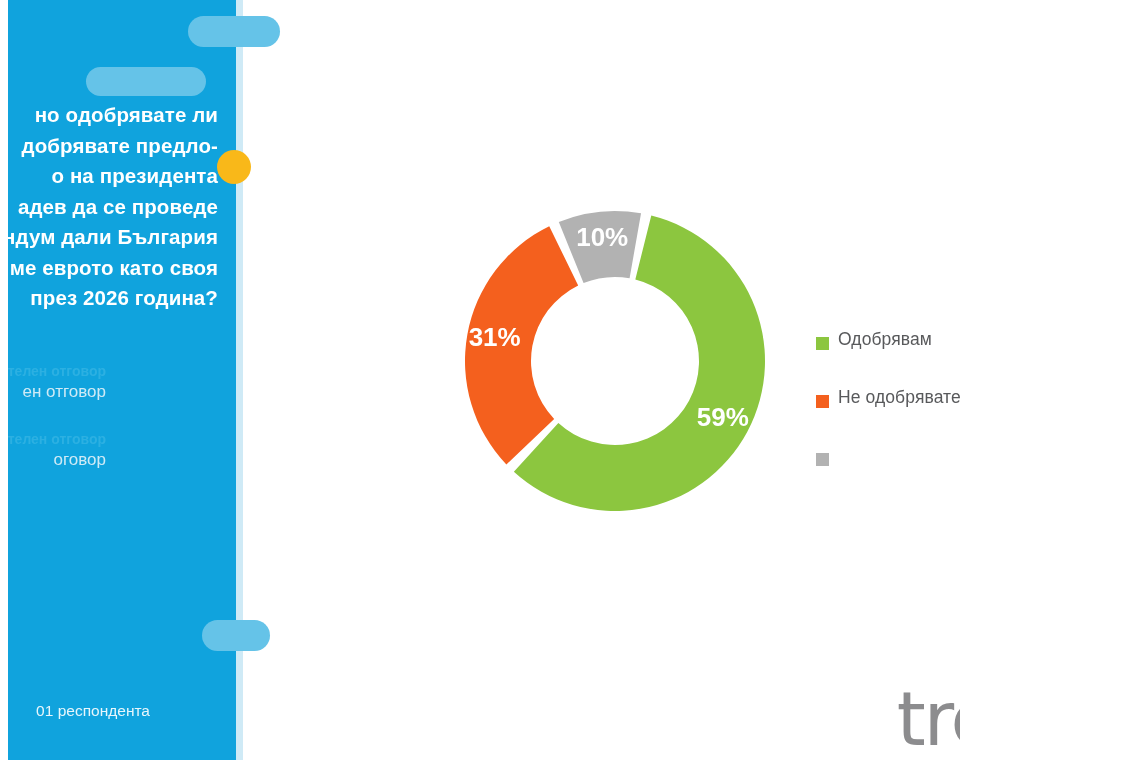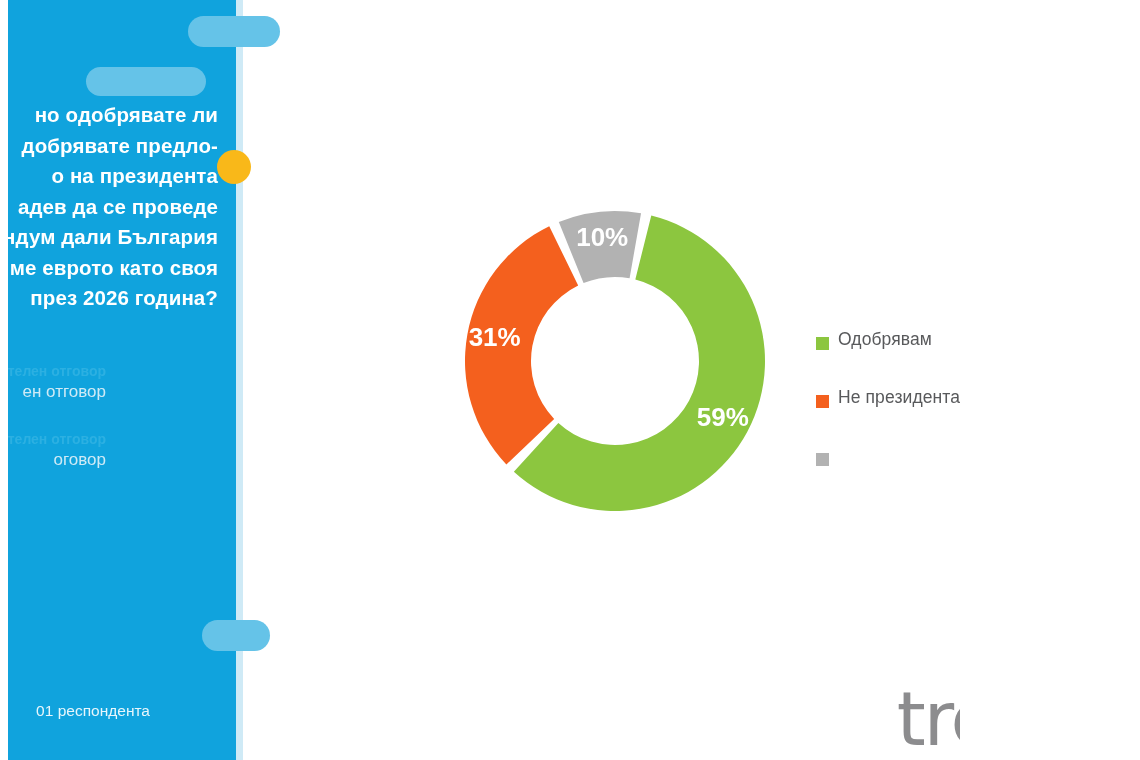--- a/index.html
+++ b/index.html
@@ -249,21 +249,21 @@
       </svg>
   </div>
 
   <div class="legend">
     <div class="legend-row">
       <span class="legend-swatch" style="background: rgb(140, 198, 63);"></span>
       <span class="legend-label">Одобрявам</span>
     </div>
     <div class="legend-row">
       <span class="legend-swatch" style="background: rgb(244, 96, 30);"></span>
-      <span class="legend-label">Не президента</span>
+      <span class="legend-label">Не одобрявате</span>
     </div>
     <div class="legend-row">
       <span class="legend-swatch" style="background: rgb(178, 178, 178);"></span>
     </div>
   </div>
 
   <div class="logo">tre</div>
 
 </div>
 

